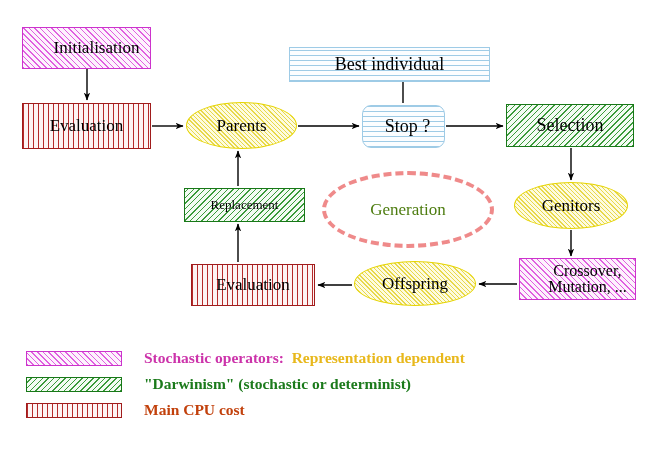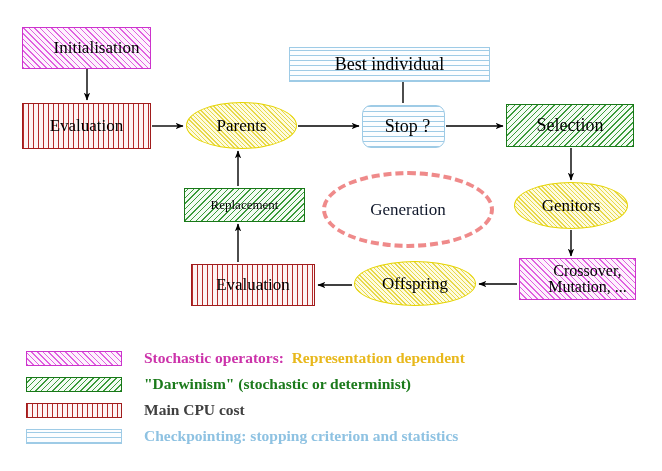--- a/index.html
+++ b/index.html
@@ -80,21 +80,21 @@
   }
 
   .rounded { border-radius: 9px; }
   .ellipse { border-radius: 50%; }
 
   
   .generation-ellipse {
     border: 4px dashed #ef8a8a;
     border-radius: 50%;
     background: transparent;
-    color: #0f172a;
+    color: #4d7c0f;
   }
 
   
   #arrows {
     position: absolute;
     left: 0; top: 0;
     width: 662px;
     height: 471px;
     z-index: 2;
     pointer-events: none;
@@ -121,21 +121,21 @@
   }
   .legend-text {
     margin-left: 22px;
     font-size: 15.5px;
     font-weight: bold;
     white-space: pre;
   }
   .lt-magenta { color: #cc33aa; }
   .lt-gold    { color: #e8b81c; }
   .lt-green   { color: #1b7a1b; }
-  .lt-red     { color: #404040; }
+  .lt-red     { color: #c2410c; }
   .lt-blue    { color: #8ec2e2; }
 </style>
 </head>
 <body>
 
 <div id="canvas">
 
   <svg id="arrows" viewBox="0 0 662 471" xmlns="http://www.w3.org/2000/svg">
     <defs>
       <marker id="ah" markerWidth="9" markerHeight="9" refX="7.4" refY="3.2" orient="auto" markerUnits="userSpaceOnUse">
@@ -179,19 +179,15 @@
         <div class="legend-text"><span class="lt-magenta">Stochastic operators:</span><span class="lt-gold">  Representation dependent</span></div>
       </div>
       <div class="legend-row">
         <div class="swatch fill-green"></div>
         <div class="legend-text"><span class="lt-green">"Darwinism" (stochastic or determinist)</span></div>
       </div>
       <div class="legend-row">
         <div class="swatch fill-red"></div>
         <div class="legend-text"><span class="lt-red">Main CPU cost</span></div>
       </div>
-      <div class="legend-row">
-        <div class="swatch fill-blue"></div>
-        <div class="legend-text"><span class="lt-blue">Checkpointing: stopping criterion and statistics</span></div>
-      </div>
     </div>
 
 </div>
 
 </body></html>

